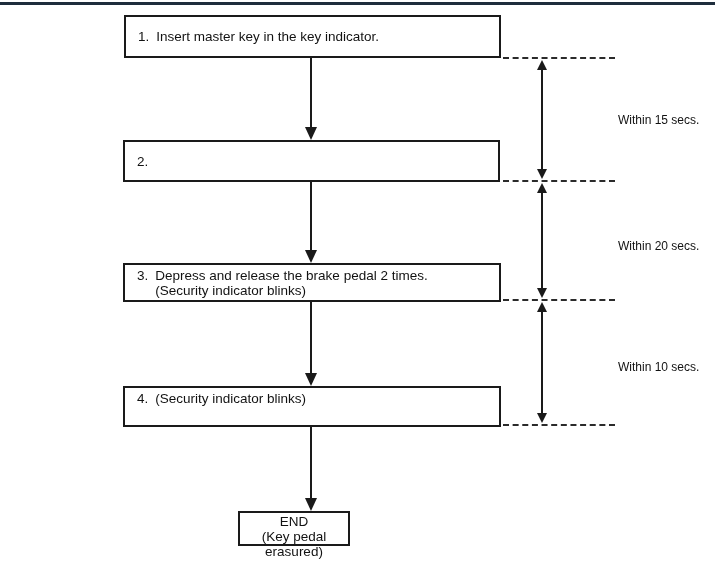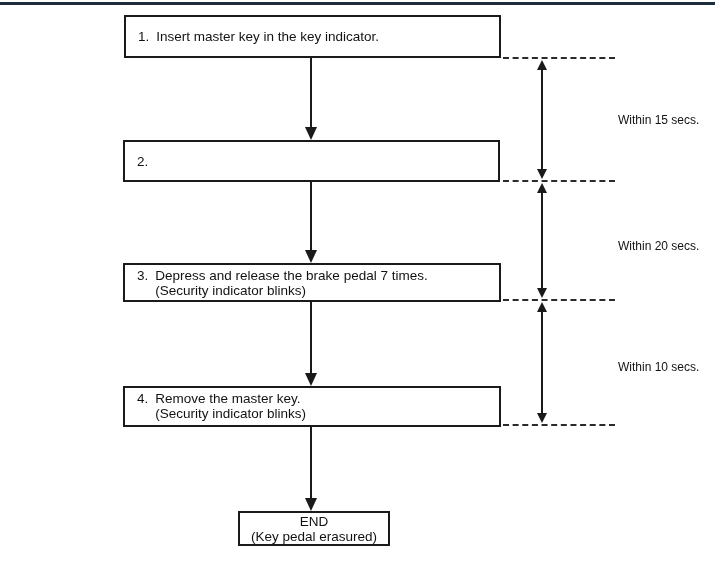--- a/index.html
+++ b/index.html
@@ -37,21 +37,21 @@
     padding-right:7px;
   }
   .step-box .txt{flex:1 1 auto;}
   .vcenter{align-items:center;}
   .vtop{padding-top:3px;}
   .box1{left:124px;top:15px;width:377px;height:43px;}
   .box2{left:123px;top:140px;width:377px;height:42px;}
   .box3{left:123px;top:263px;width:378px;height:39px;}
   .box4{left:123px;top:386px;width:378px;height:41px;}
   .end-box{
-    position:absolute;left:238px;top:511px;width:152px;height:35px;
+    position:absolute;left:238px;top:511px;width:112px;height:35px;
     border:2px solid var(--line);
     box-sizing:border-box;
     text-align:center;
     font-size:13.5px;line-height:15px;
     padding-top:1px;
   }
   
   .flow-arrow{position:absolute;width:12px;}
   .flow-arrow .shaft{
     position:absolute;left:5px;top:0;bottom:12px;width:2px;background:var(--line);
@@ -120,34 +120,33 @@
   </div>
 
   <div class="flow-arrow fa2">
     <div class="shaft"></div>
     <div class="head-down"></div>
   </div>
 
   <div class="step-box box3 vtop">
     <span class="num">3.</span>
     <span class="txt">
-      <div>Depress and release the brake pedal 7 times.</div>
+      <div>Depress and release the brake pedal 2 times.</div>
       <div>(Security indicator blinks)</div>
     </span>
   </div>
 
   <div class="flow-arrow fa3">
     <div class="shaft"></div>
     <div class="head-down"></div>
   </div>
 
   <div class="step-box box4 vtop">
     <span class="num">4.</span>
     <span class="txt">
-      <div>Remove the master key.</div>
       <div>(Security indicator blinks)</div>
     </span>
   </div>
 
   <div class="flow-arrow fa4">
     <div class="shaft"></div>
     <div class="head-down"></div>
   </div>
 
   <div class="end-box">

